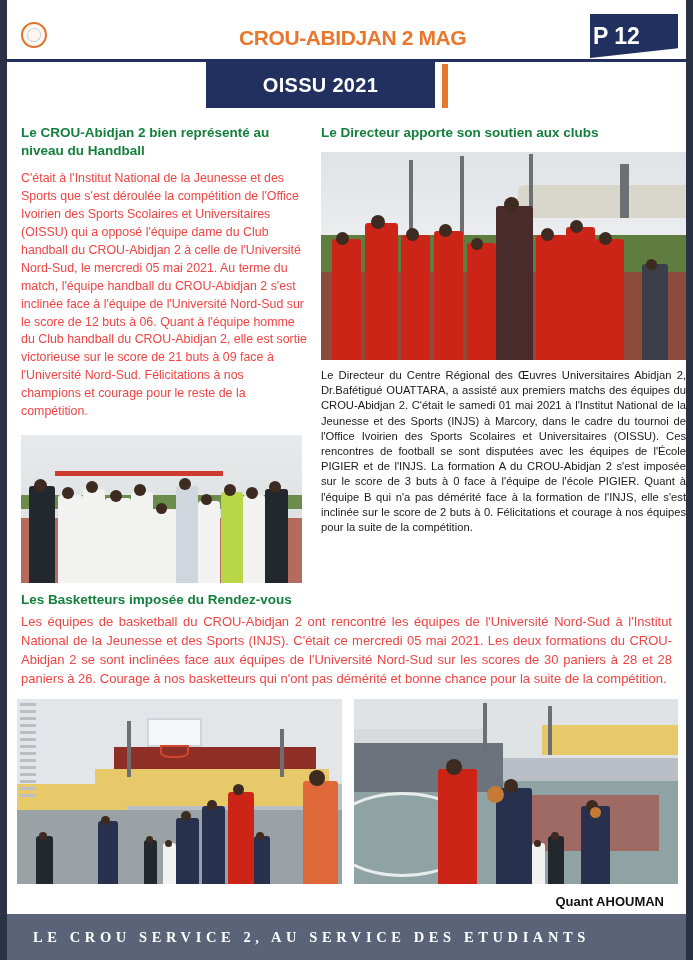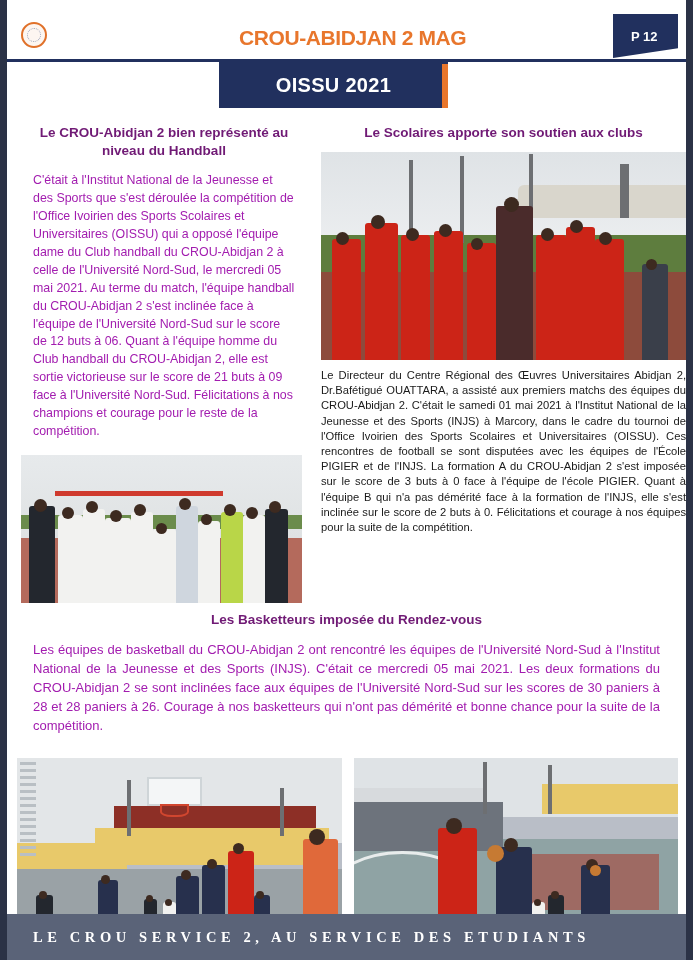--- a/index.html
+++ b/index.html
@@ -45,59 +45,59 @@
     font-size:21px;font-weight:bold;color:#111111;
     letter-spacing:-0.3px;white-space:nowrap;
   }
   .magtitle{
     position:absolute;left:232px;top:26px;
     font-size:21px;font-weight:bold;color:#e8762c;
     letter-spacing:-0.4px;white-space:nowrap;
   }
   .pagebadge{
     position:absolute;right:8px;top:14px;
-    width:65px;height:44px;
+    width:88px;height:44px;
     background:#21305e;
     color:#ffffff;
-    font-size:13px;font-weight:bold;
+    font-size:23px;font-weight:bold;
     display:flex;align-items:center;
-    padding-left:18px;box-sizing:border-box;
+    padding-left:3px;box-sizing:border-box;
     clip-path:polygon(0 0,100% 0,100% 78%,0 100%);
   }
 
   
   .bannerwrap{position:relative;height:48px;background:#fff;}
   .banner{
-    position:absolute;left:212px;top:0;
+    position:absolute;left:199px;top:0;
     width:229px;height:46px;
     background:#21305e;
     display:flex;align-items:center;justify-content:center;
   }
   .banner span{
     color:#ffffff;font-size:20px;font-weight:bold;letter-spacing:0.3px;
   }
   .banner-accent{
     position:absolute;left:435px;top:2px;
     width:6px;height:44px;background:#e8762c;
   }
 
   
   .content{position:relative;padding:8px 14px 0 14px;box-sizing:border-box;}
   .cols{display:flex;gap:14px;align-items:flex-start;}
   .col-left{width:286px;flex:0 0 286px;}
   .col-right{width:365px;flex:0 0 365px;}
 
   h2.sec{
     margin:6px 0 10px 0;
-    font-size:13.5px;font-weight:bold;color:#701a75;
-    text-align:center;line-height:1.32;
+    font-size:13.5px;font-weight:bold;color:#15803d;
+    text-align:left;line-height:1.32;
   }
   p.body{
-    margin:12px;
-    font-size:12.4px;line-height:1.45;color:#a21caf;
+    margin:0;
+    font-size:12.4px;line-height:1.45;color:#ef4444;
     text-align:left;
   }
   p.body.just{text-align:justify;}
   p.cap{
     margin:0;
     font-size:11.2px;line-height:1.36;color:#1a1a1a;
     text-align:justify;
   }
 
   
@@ -216,21 +216,21 @@
           <div class="fig" style="left:71%;width:8%;height:62%;background:#b9d648;"></div>
           <div class="head" style="left:72.2%;bottom:59%;width:12px;height:12px;"></div>
           <div class="fig white" style="left:79%;width:8%;height:60%;"></div>
           <div class="head" style="left:80.2%;bottom:57%;width:12px;height:12px;"></div>
           <div class="fig dark" style="left:87%;width:8%;height:64%;"></div>
           <div class="head" style="left:88.2%;bottom:61%;width:12px;height:12px;"></div>
         </div>
       </div>
 
       <div class="col-right">
-        <h2 class="sec">Le Scolaires apporte son soutien aux clubs</h2>
+        <h2 class="sec">Le Directeur apporte son soutien aux clubs</h2>
 
         <div class="photo ph-football">
           <div class="sky"></div>
           <div class="fb-grass"></div>
           <div class="fb-tent"></div>
           <div class="ground fb-track"></div>
           <div class="fb-line" style="left:18%;"></div>
           <div class="fb-line" style="left:36%;"></div>
           <div class="fb-line" style="left:54%;"></div>
           <div class="fb-line" style="left:72%;"></div>

